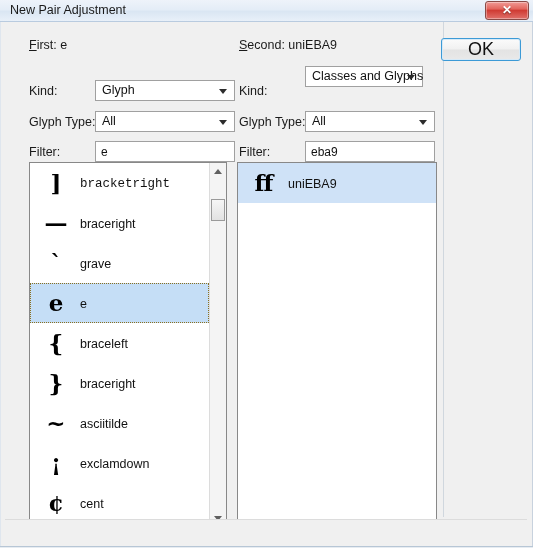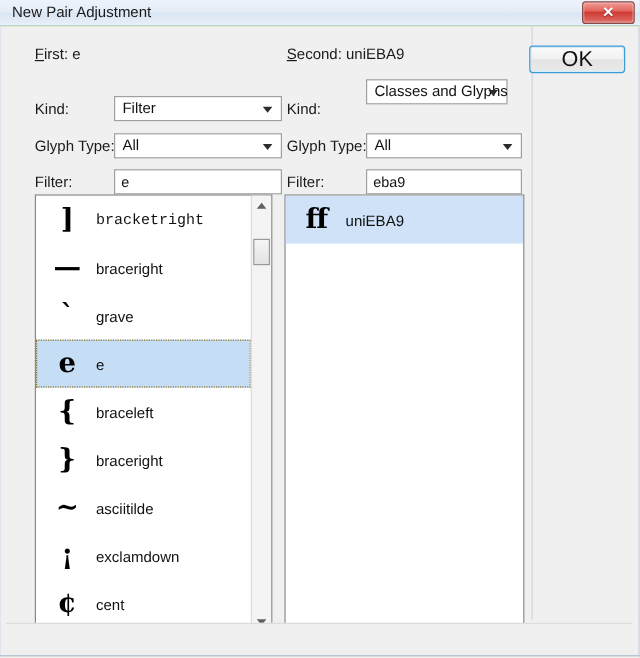--- a/index.html
+++ b/index.html
@@ -279,21 +279,21 @@
   </div>
 
   <div id="client">
 
     <div id="content-pane">
 
       <div class="pair-header" style="left:12px; top:16px;"><span class="accel">F</span><span>irst: </span><span>e</span></div>
 
       <div class="field-label" style="left:12px; top:62px;">Kind:</div>
       <div class="combo" style="left:78px; top:58px; width:140px;">
-        <span class="combo-value">Filter</span>
+        <span class="combo-value">Glyph</span>
         <span class="combo-arrow"></span>
       </div>
 
       <div class="field-label" style="left:12px; top:93px;">Glyph Type:</div>
       <div class="combo" style="left:78px; top:89px; width:140px;">
         <span class="combo-value">All</span>
         <span class="combo-arrow"></span>
       </div>
 
       <div class="field-label" style="left:12px; top:123px;">Filter:</div>

